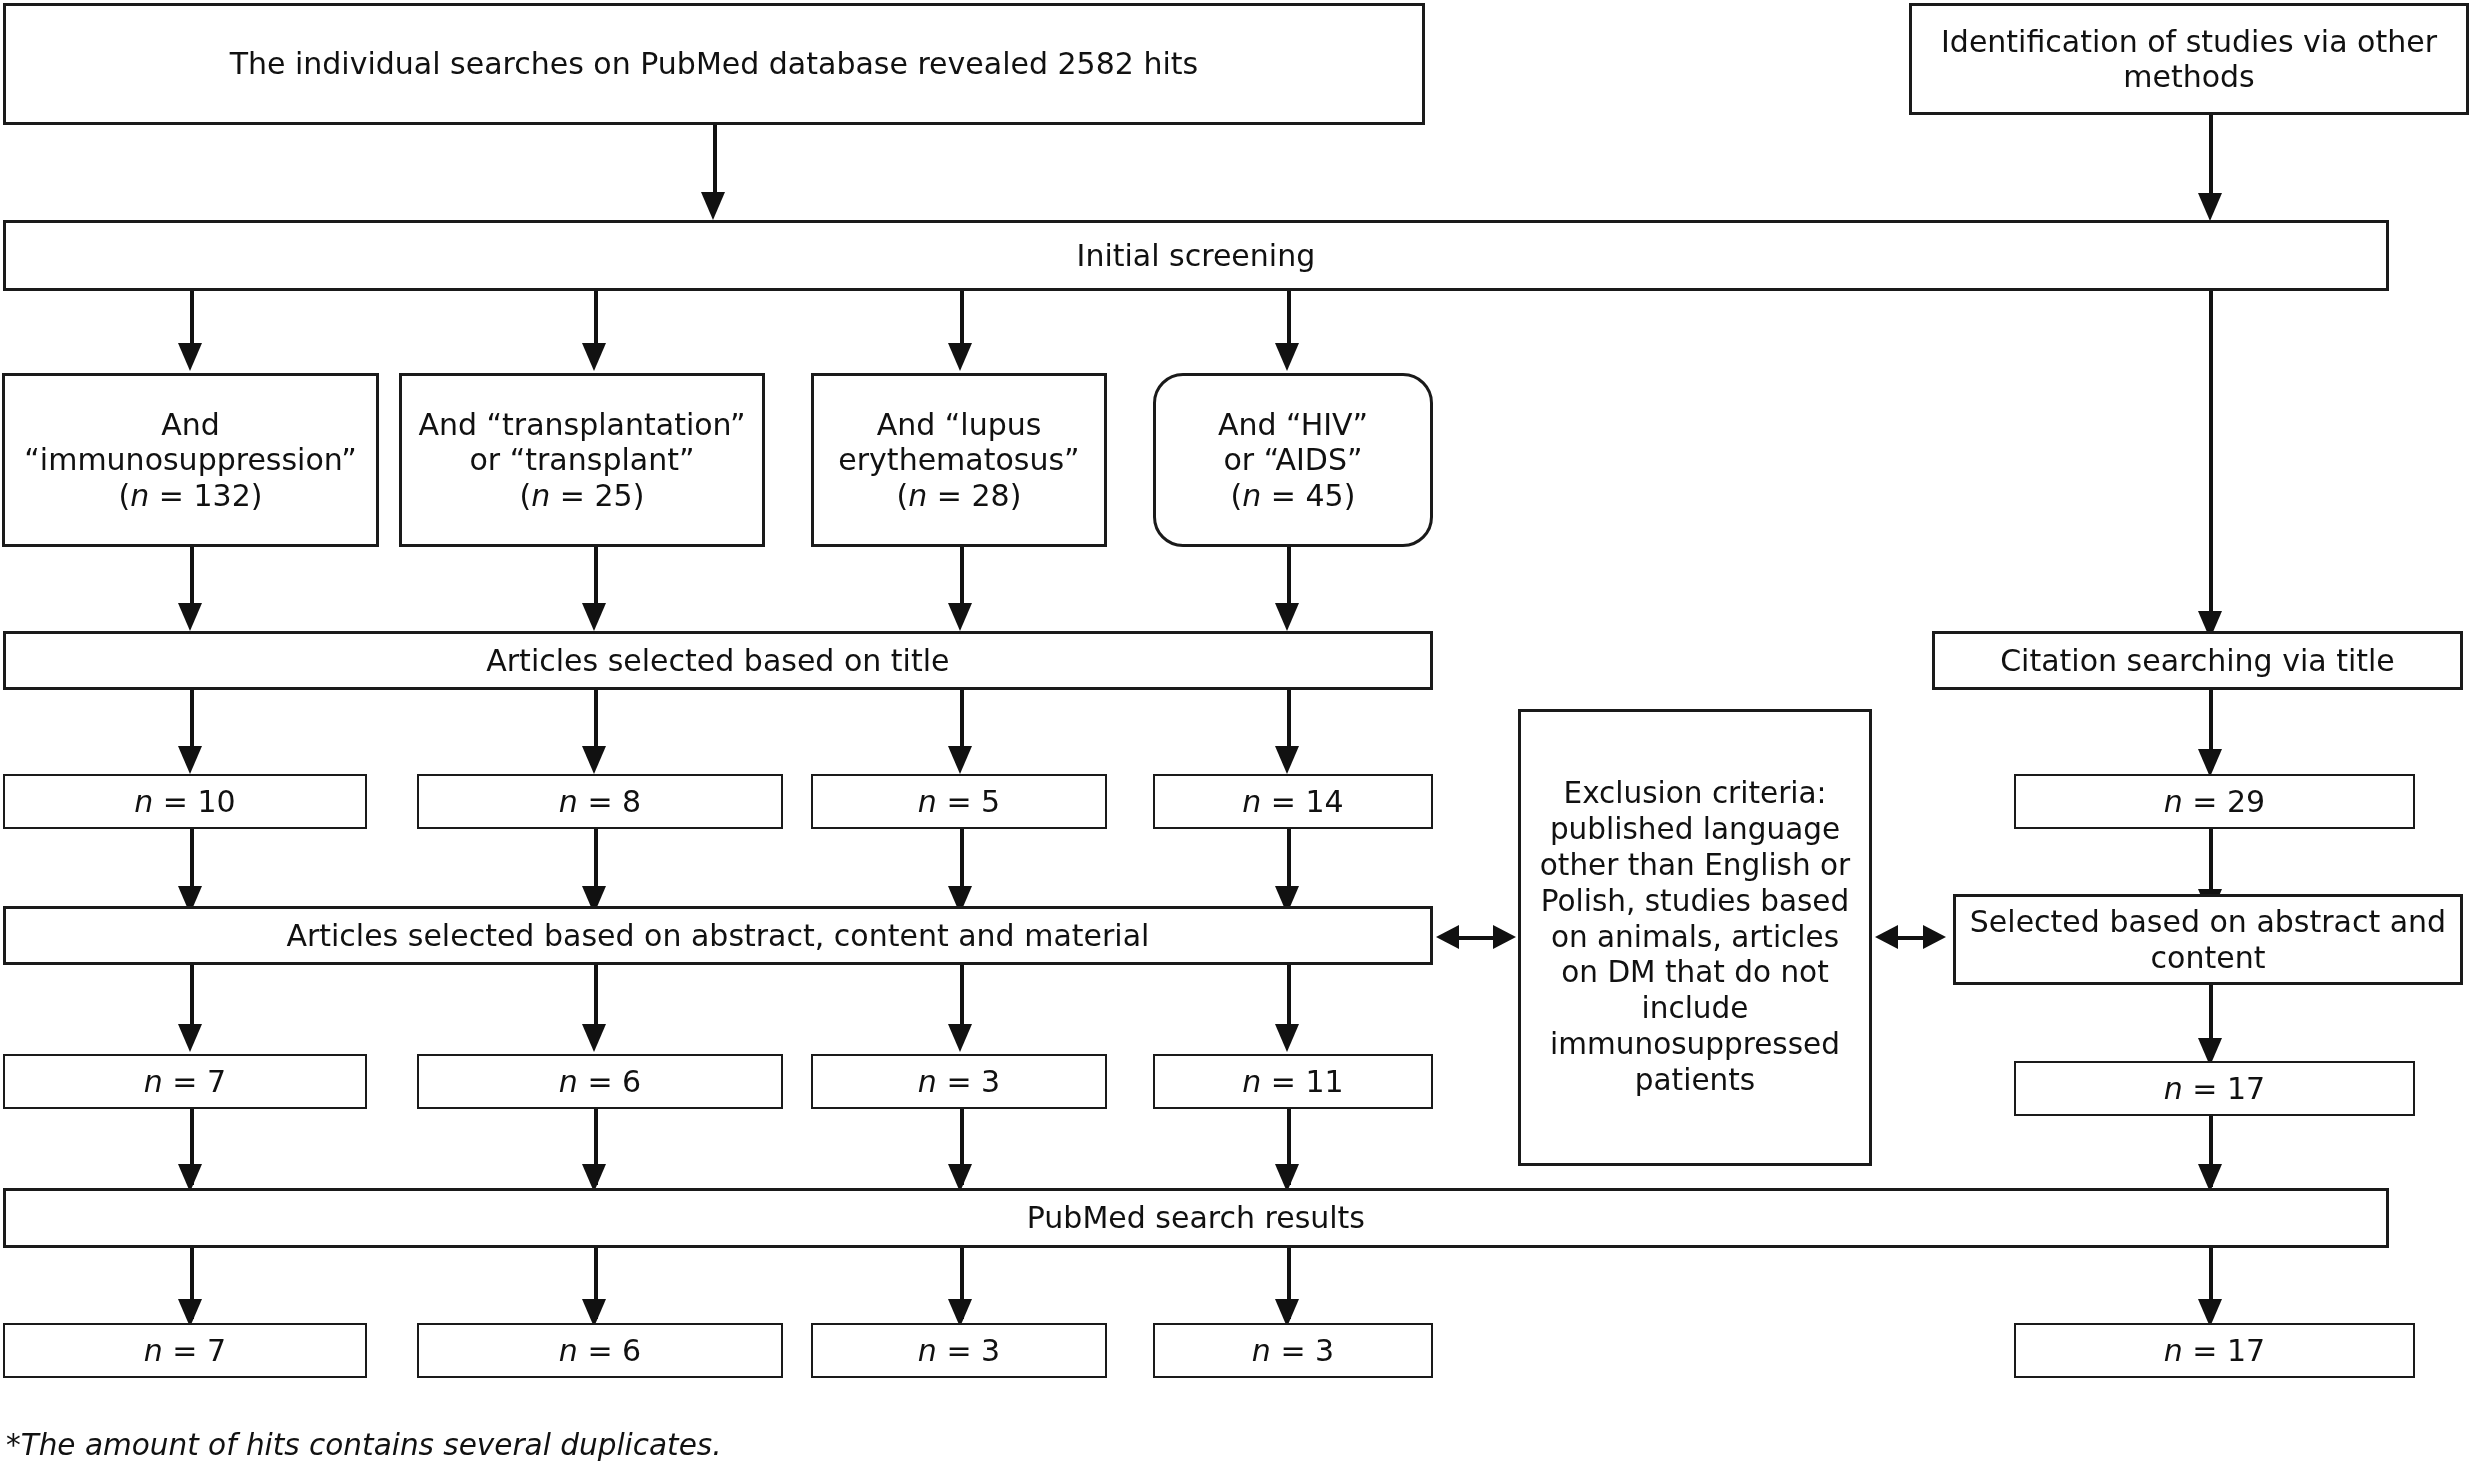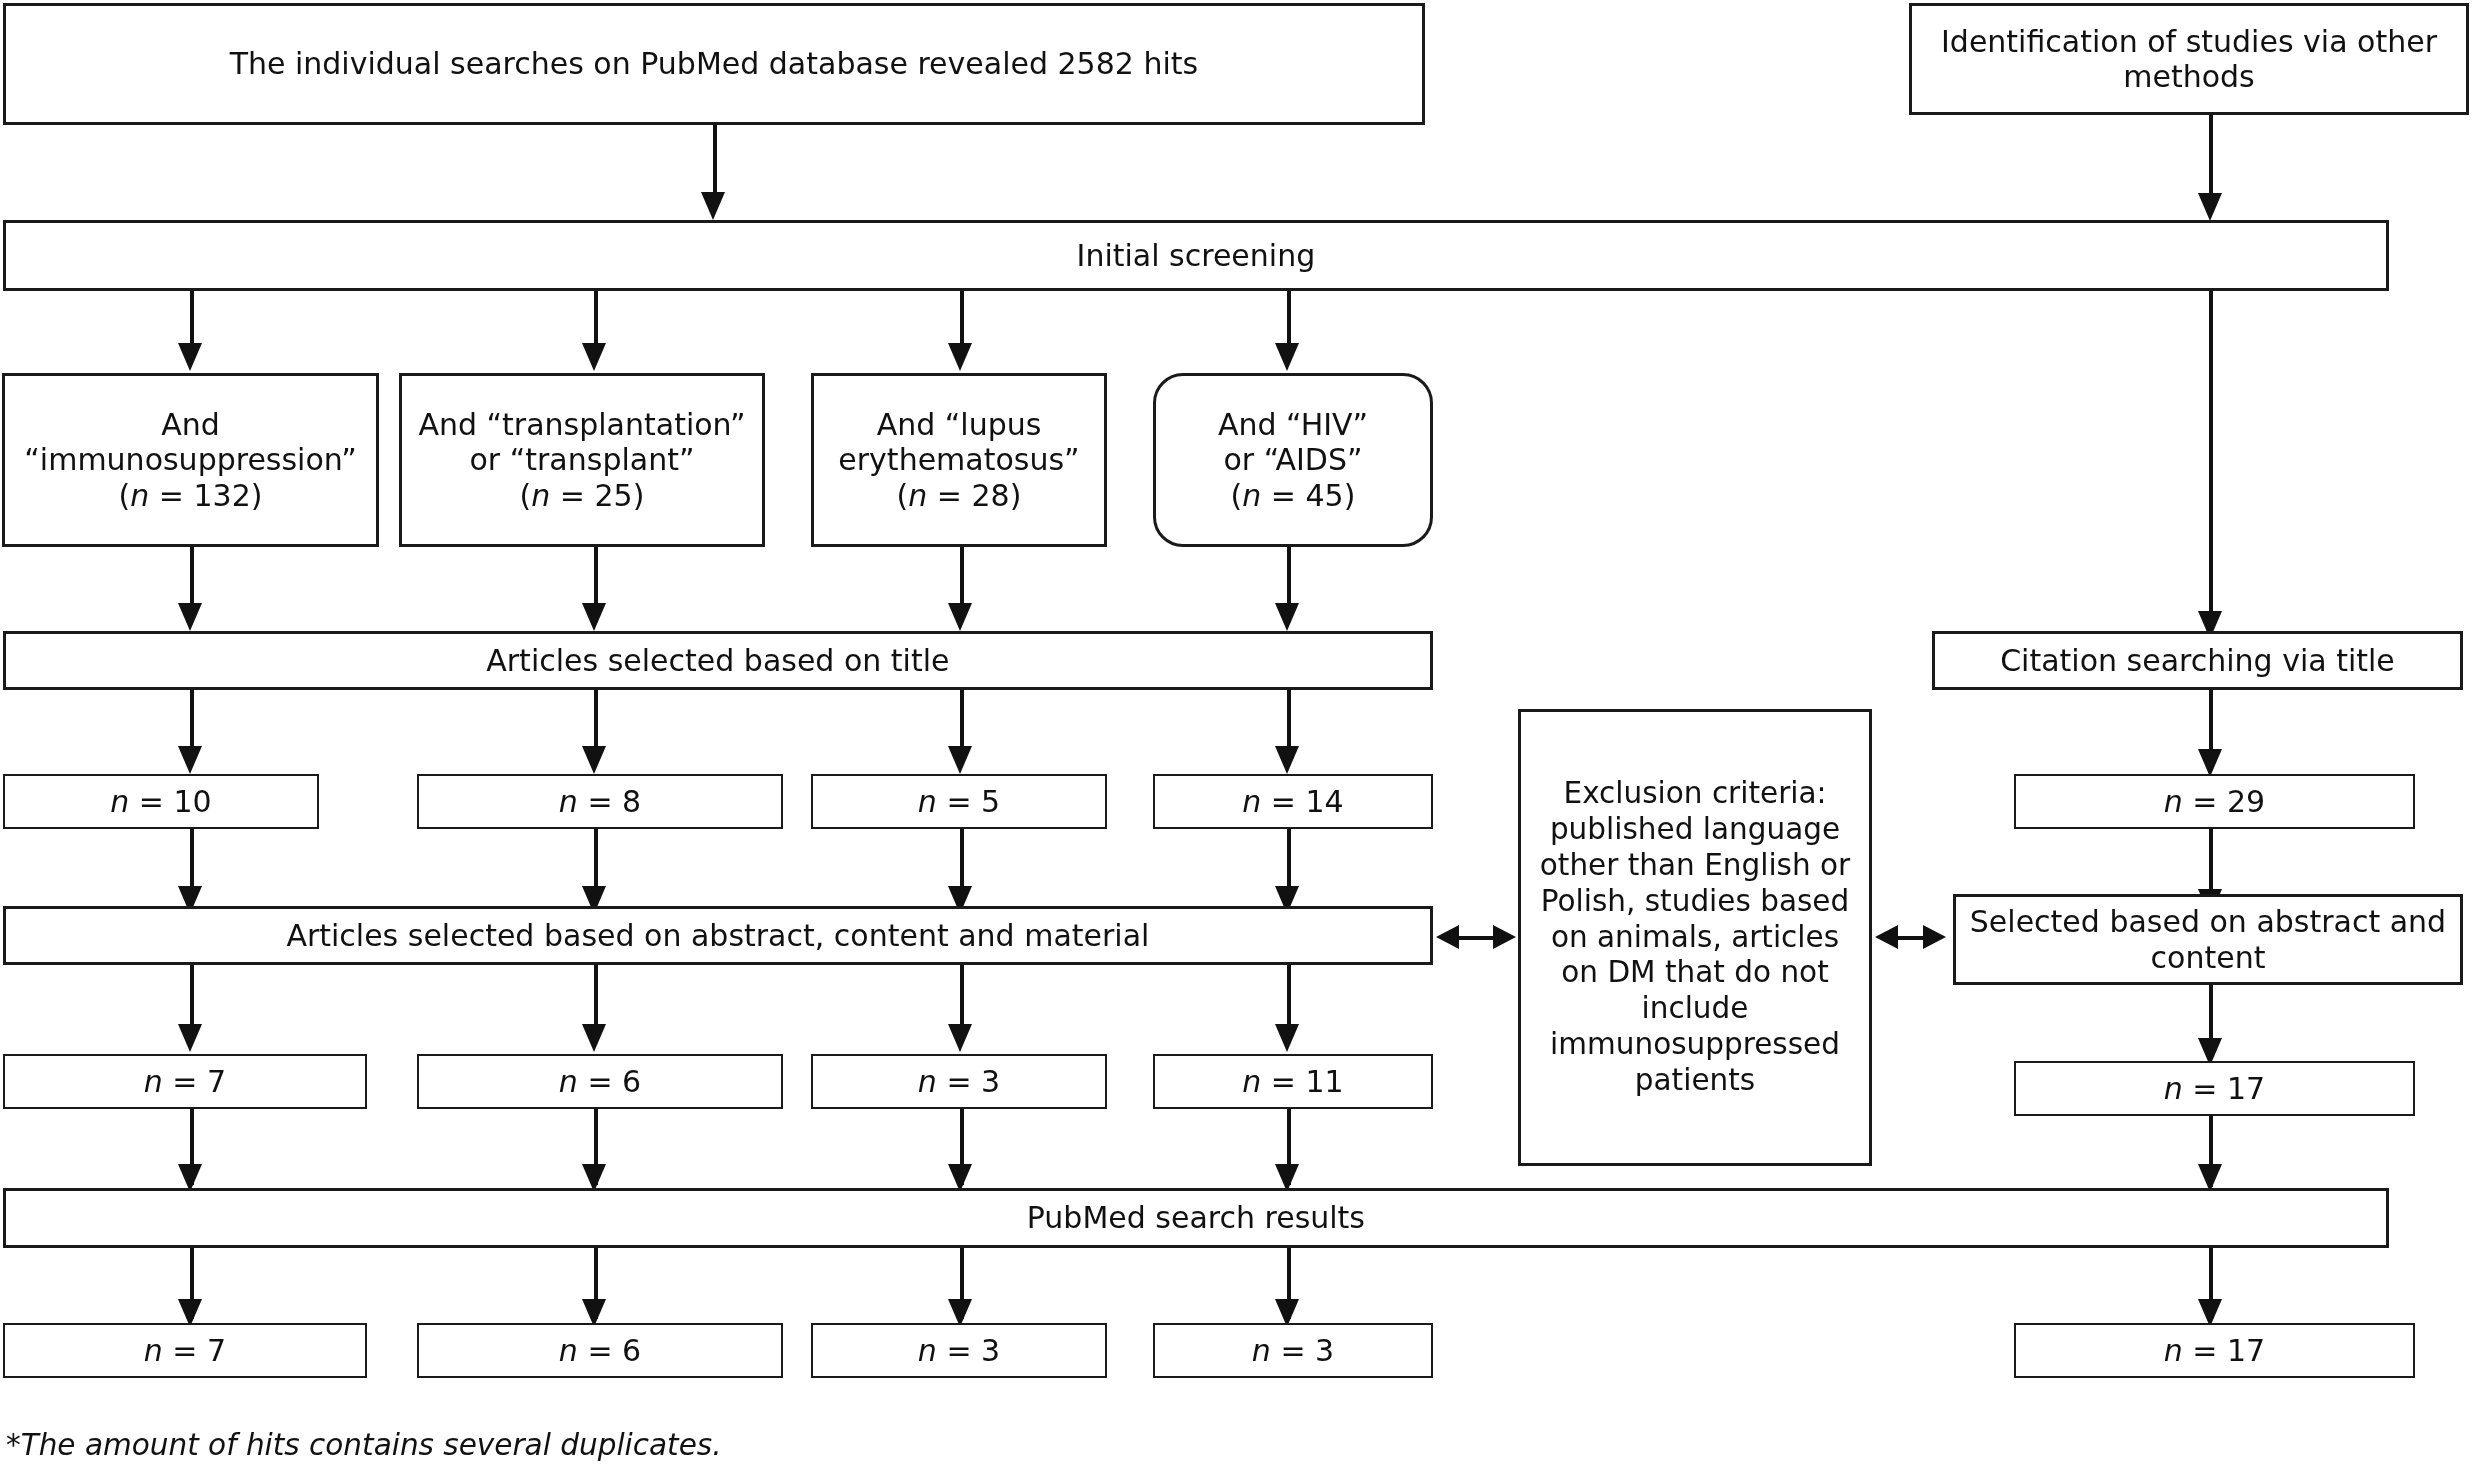--- a/index.html
+++ b/index.html
@@ -157,21 +157,21 @@
   <div class="vline" style="left:594px; top:690px; height:74px;"></div>
   <div class="arrow-down" style="left:582px; top:746px;"></div>
   <div class="vline" style="left:960px; top:690px; height:74px;"></div>
   <div class="arrow-down" style="left:948px; top:746px;"></div>
   <div class="vline" style="left:1287px; top:690px; height:74px;"></div>
   <div class="arrow-down" style="left:1275px; top:746px;"></div>
 
   <div class="vline" style="left:2209px; top:690px; height:80px;"></div>
   <div class="arrow-down" style="left:2198px; top:749px;"></div>
 
-  <div class="box thin" style="left:2.9px; top:774px; width:316px; height:55px;">
+  <div class="box thin" style="left:2.9px; top:774px; width:364px; height:55px;">
     <span><i>n</i> = <span>10</span></span>
   </div>
   <div class="box thin" style="left:417px; top:774px; width:366px; height:55px;">
     <span><i>n</i> = <span>8</span></span>
   </div>
   <div class="box thin" style="left:811px; top:774px; width:296px; height:55px;">
     <span><i>n</i> = <span>5</span></span>
   </div>
   <div class="box thin" style="left:1153px; top:774px; width:280px; height:55px;">
     <span><i>n</i> = <span>14</span></span>

